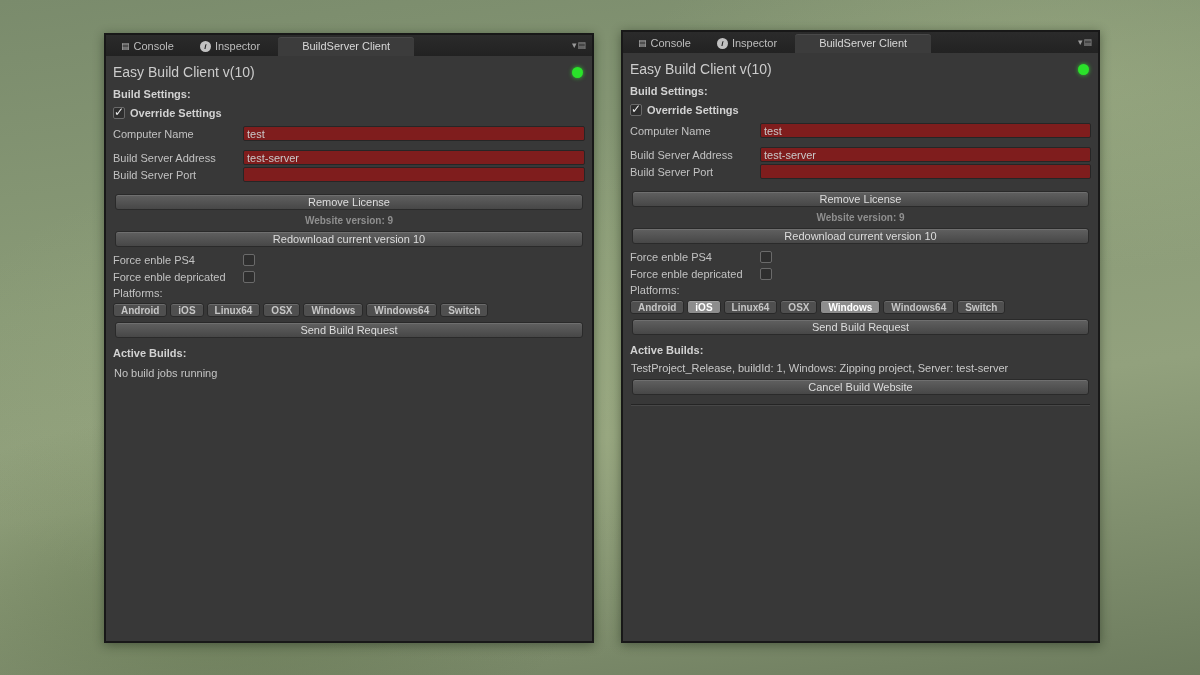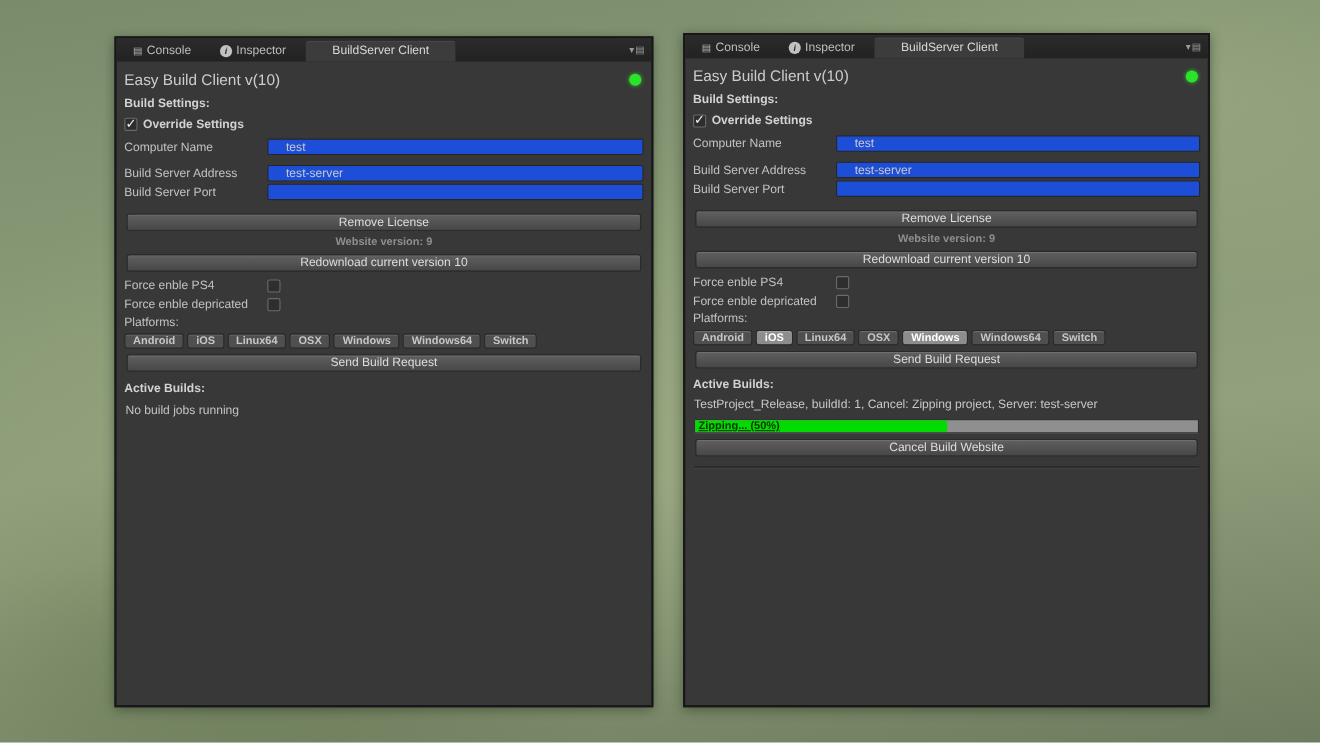--- a/index.html
+++ b/index.html
@@ -45,22 +45,22 @@
   .sect{ margin-bottom:7px; }
   .chkrow{ display:flex; align-items:flex-start; gap:5px; margin:7px 0 7px; }
   .checkbox{ width:12px; height:12px; background:#2e2e2e; border:1px solid #6a6a6a;
         border-radius:2px; position:relative; display:inline-block; flex:0 0 auto; }
   .checkbox.checked::after{ content:"✓"; position:absolute; left:0px; top:-3px;
         color:#efefef; font-size:12px; font-weight:bold; }
 
   .frow{ display:flex; align-items:center; margin:2px 0; min-height:15px; }
   .frow label{ width:130px; flex:0 0 auto; font-size:11px; color:#c2c2c2; }
   .frow.gap{ margin-bottom:9px; }
-  .tf{ flex:1; height:15px; background:#1d4ed8; border:1px solid #262626;
-        border-radius:2px; color:#c9c9c9; font-size:11px; padding:0 16px;
+  .tf{ flex:1; height:15px; background:#7f1d1d; border:1px solid #262626;
+        border-radius:2px; color:#c9c9c9; font-size:11px; padding:0 3px;
         font-family:inherit; outline:none; }
 
   .btn{ margin:5px 2px; height:16px; line-height:15px; text-align:center;
         background:linear-gradient(#606060,#474747); border:1px solid #2a2a2a;
         border-radius:3px; font-size:11px; color:#dddddd; cursor:default;
         box-shadow:inset 0 1px 0 rgba(255,255,255,.10); }
   .ver{ text-align:center; font-size:10px; font-weight:bold; color:#8f8f8f; margin:4px 0 2px; }
 
   .platforms{ display:flex; gap:3px; margin:4px 0 5px; }
   .mini-btn{ background:#4f4f4f; border:1px solid #292929; border-radius:3px;
@@ -199,22 +199,17 @@
         <span class="mini-btn">Android</span>
         <span class="mini-btn selected">iOS</span>
         <span class="mini-btn">Linux64</span>
         <span class="mini-btn">OSX</span>
         <span class="mini-btn selected">Windows</span>
         <span class="mini-btn">Windows64</span>
         <span class="mini-btn">Switch</span>
       </div>
     <div class="btn">Send Build Request</div>
     <div class="h" style="margin-top:9px">Active Builds:</div>
-    <div class="binfo">TestProject_Release, buildId: 1, Cancel: Zipping project, Server: test-server</div>
-    <div class="progress">
-      <div class="pfill" style="width: 50%;">
-        <span class="plabel">Zipping... (50%)</span>
-      </div>
-    </div>
+    <div class="binfo">TestProject_Release, buildId: 1, Windows: Zipping project, Server: test-server</div>
     <div class="btn">Cancel Build Website</div>
     <div class="divider"></div>
   </div>
 </div>
 
 </body></html>

